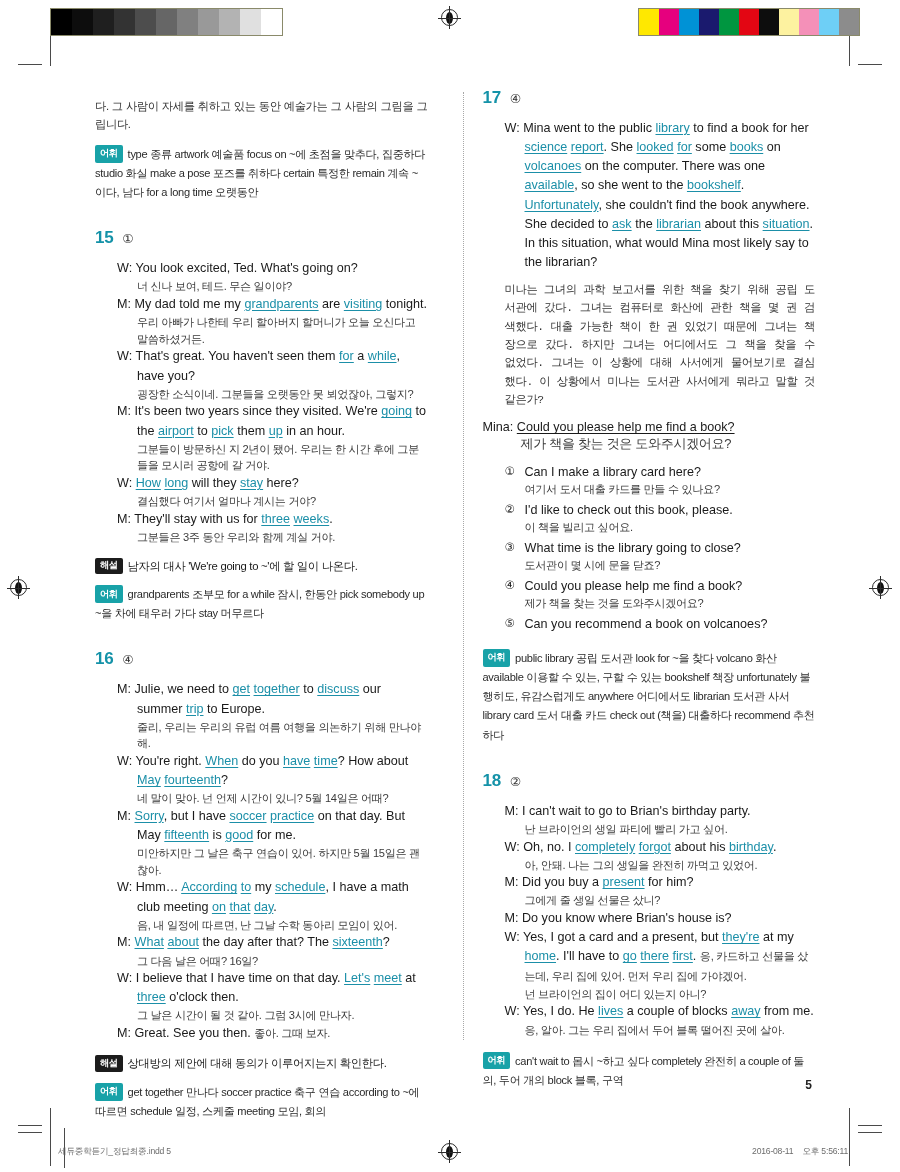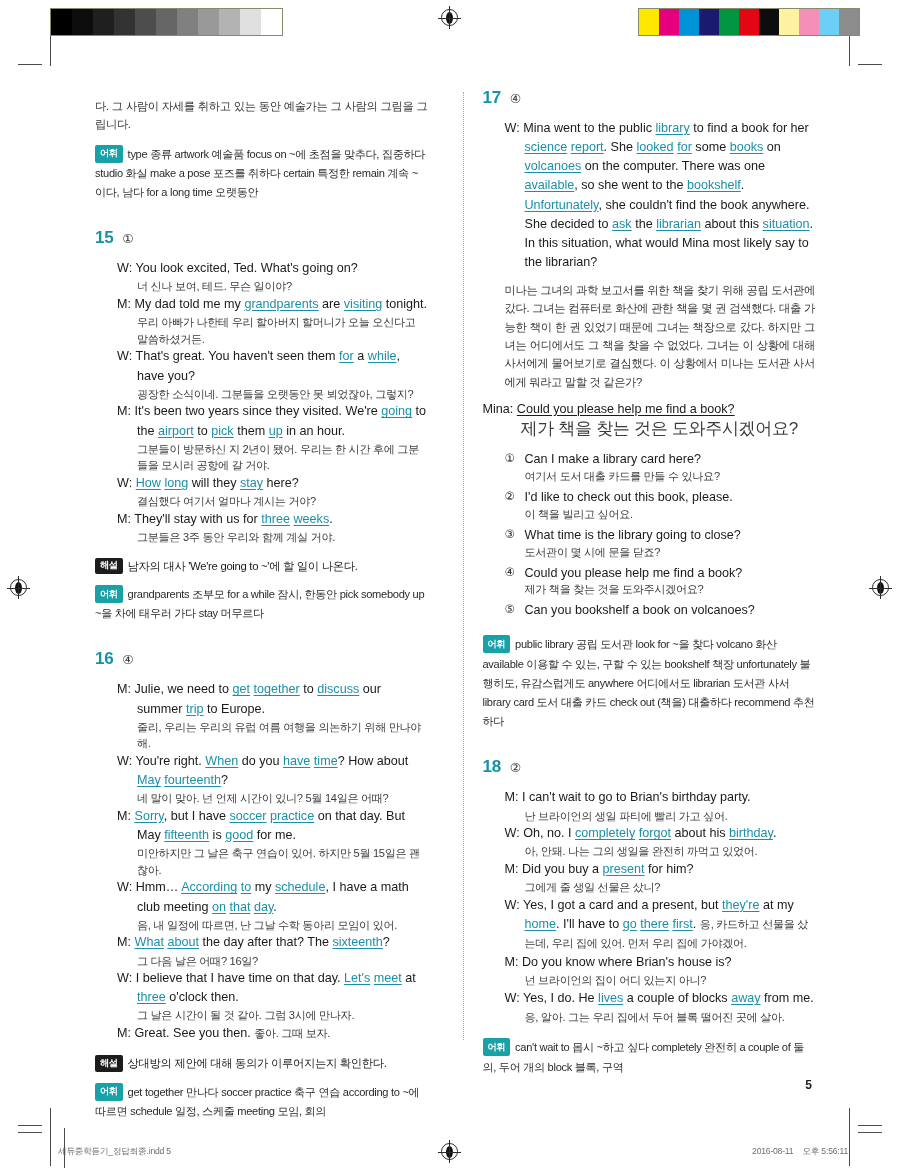--- a/index.html
+++ b/index.html
@@ -86,21 +86,21 @@
   .badge.vocab { background:#18a2a8; }
   .badge.expl  { background:#1c1c1c; }
   .explblock { margin:12px 0 2px 0; font-size:11.3px; letter-spacing:-0.3px; }
 
   
   .choices { margin:10px 0 0 22px; }
   .choice { font-size:12.6px; line-height:1.5; display:flex; gap:6px; }
   .choice .mk { width:14px; flex:0 0 14px; font-size:11.5px; }
   .choice-ko { font-size:11.1px; color:#3a3a3a; margin:0 0 4px 20px; letter-spacing:-0.3px; }
   .mina-line { margin:11px 0 0 0; font-size:12.6px; }
-  .mina-ko { font-size:17px; color:#3a3a3a; margin:1px 0 0 38px; letter-spacing:-0.3px; }
+  .mina-ko { font-size:13px; color:#3a3a3a; margin:1px 0 0 38px; letter-spacing:-0.3px; }
 
   
   .pagenum {
     position:absolute; right:88px; top:1078px;
     font-size:12px; font-weight:bold; color:#222;
   }
   .foot {
     position:absolute; top:1146px; font-size:8.6px; color:#6d6d6d;
     letter-spacing:-0.2px; white-space:nowrap;
   }
@@ -239,21 +239,21 @@
         <span class="qnum">17</span>
         <span class="qans">④</span>
       </div>
 
       <div class="lines">
         <div class="line">
           <span class="spk">W:</span>
           <span id="q17-passage">Mina went to the public <u class="kw">library</u> to find a book for her <u class="kw">science</u> <u class="kw">report</u>. She <u class="kw">looked</u> <u class="kw">for</u> some <u class="kw">books</u> on <u class="kw">volcanoes</u> on the computer. There was one <u class="kw">available</u>, so she went to the <u class="kw">bookshelf</u>. <u class="kw">Unfortunately</u>, she couldn't find the book anywhere. She decided to <u class="kw">ask</u> the <u class="kw">librarian</u> about this <u class="kw">situation</u>. In this situation, what would Mina most likely say to the librarian?</span>
         </div>
       </div>
-      <div class="para" style="margin-left:22px;">미나는 그녀의 과학 보고서를 위한 책을 찾기 위해 공립 도서관에 갔다. 그녀는 컴퓨터로 화산에 관한 책을 몇 권 검색했다. 대출 가능한 책이 한 권 있었기 때문에 그녀는 책장으로 갔다. 하지만 그녀는 어디에서도 그 책을 찾을 수 없었다. 그녀는 이 상황에 대해 사서에게 물어보기로 결심했다. 이 상황에서 미나는 도서관 사서에게 뭐라고 말할 것 같은가?</div>
+      <div class="para" style="margin-left:22px;font-family:Liberation Mono, monospace;">미나는 그녀의 과학 보고서를 위한 책을 찾기 위해 공립 도서관에 갔다. 그녀는 컴퓨터로 화산에 관한 책을 몇 권 검색했다. 대출 가능한 책이 한 권 있었기 때문에 그녀는 책장으로 갔다. 하지만 그녀는 어디에서도 그 책을 찾을 수 없었다. 그녀는 이 상황에 대해 사서에게 물어보기로 결심했다. 이 상황에서 미나는 도서관 사서에게 뭐라고 말할 것 같은가?</div>
 
       <div class="mina-line">
         <span>Mina:</span>
         <u class="plain">Could you please help me find a book?</u>
       </div>
       <div class="mina-ko">제가 책을 찾는 것은 도와주시겠어요?</div>
 
       <div class="choices" id="q17-choices">
           <div class="choice">
             <span class="mk">①</span>
@@ -270,41 +270,41 @@
             <span>What time is the library going to close?</span>
           </div>
           <div class="choice-ko">도서관이 몇 시에 문을 닫죠?</div>
           <div class="choice">
             <span class="mk">④</span>
             <span>Could you please help me find a book?</span>
           </div>
           <div class="choice-ko">제가 책을 찾는 것을 도와주시겠어요?</div>
           <div class="choice">
             <span class="mk">⑤</span>
-            <span>Can you bookshelf a book on volcanoes?</span>
+            <span>Can you recommend a book on volcanoes?</span>
           </div>
         </div>
 
       <div class="badgeblock" style="margin-top:15px;">
         <span class="badge vocab">어휘</span><span class="ko-inline">public library 공립 도서관   look for ~을 찾다   volcano 화산   available 이용할 수 있는, 구할 수 있는   bookshelf 책장   unfortunately 불행히도, 유감스럽게도   anywhere 어디에서도   librarian 도서관 사서   library card 도서 대출 카드   check out (책을) 대출하다   recommend 추천하다</span>
       </div>
 
       <div class="qhead" style="margin-top:26px;">
         <span class="qnum">18</span>
         <span class="qans">②</span>
       </div>
       <div class="lines" id="q18-dialogue">
           <div class="line"><span>M:</span> <span>I can't wait to go to Brian's birthday party.</span></div>
           <div class="ko">난 브라이언의 생일 파티에 빨리 가고 싶어.</div>
           <div class="line"><span>W:</span> <span>Oh, no. I <u class="kw">completely</u> <u class="kw">forgot</u> about his <u class="kw">birthday</u>.</span></div>
           <div class="ko">아, 안돼. 나는 그의 생일을 완전히 까먹고 있었어.</div>
           <div class="line"><span>M:</span> <span>Did you buy a <u class="kw">present</u> for him?</span></div>
           <div class="ko">그에게 줄 생일 선물은 샀니?</div>
+          <div class="line"><span>M:</span> <span>Do you know where Brian's house is?</span></div>
           <div class="line"><span>W:</span> <span>Yes, I got a card and a present, but <u class="kw">they're</u> at my <u class="kw">home</u>. I'll have to <u class="kw">go</u> <u class="kw">there</u> <u class="kw">first</u>.</span> <span class="ko flat" style="margin-left:0">응, 카드하고 선물을 샀는데, 우리 집에 있어. 먼저 우리 집에 가야겠어.</span></div>
-          <div class="line"><span>M:</span> <span>Do you know where Brian's house is?</span></div>
           <div class="ko">넌 브라이언의 집이 어디 있는지 아니?</div>
           <div class="line"><span>W:</span> <span>Yes, I do. He <u class="kw">lives</u> a couple of blocks <u class="kw">away</u> from me.</span> <span class="ko flat" style="margin-left:0">응, 알아. 그는 우리 집에서 두어 블록 떨어진 곳에 살아.</span></div>
         </div>
 
       <div class="badgeblock">
         <span class="badge vocab">어휘</span><span class="ko-inline">can't wait to 몹시 ~하고 싶다   completely 완전히   a couple of 둘의, 두어 개의   block 블록, 구역</span>
       </div>
     </div>
   </div>
 

